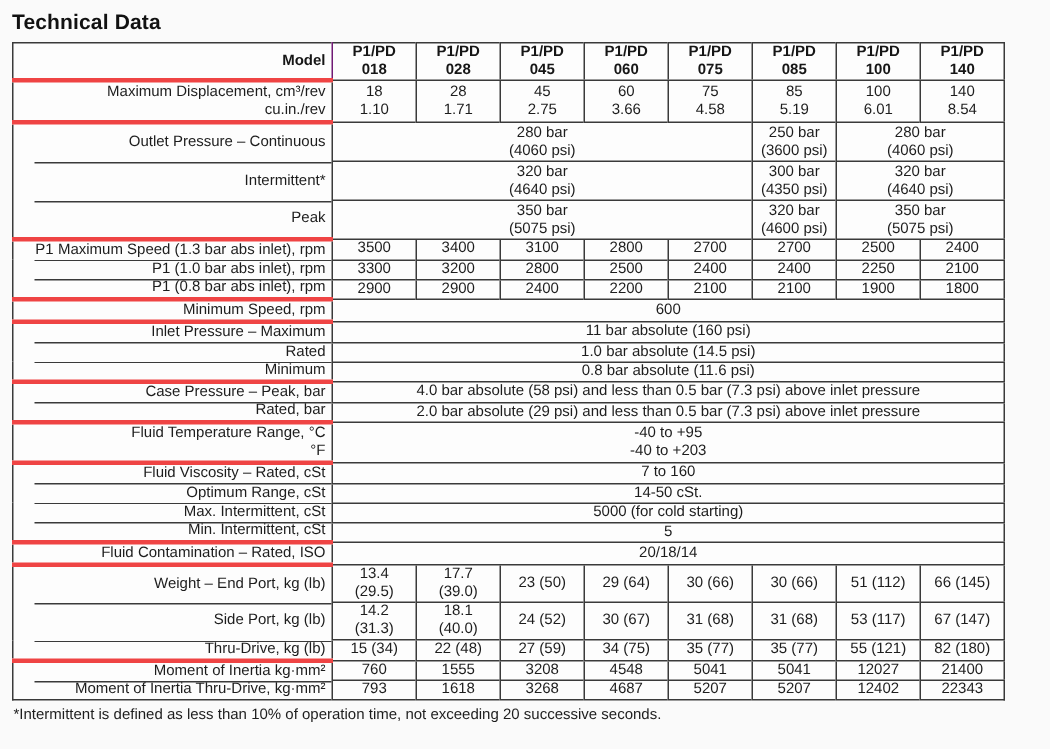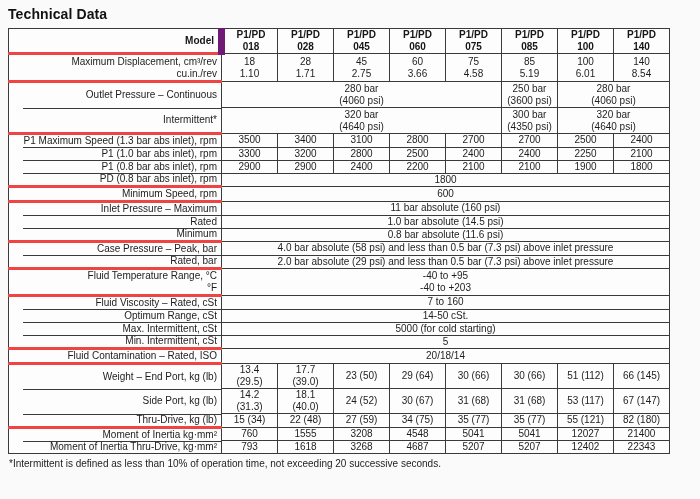--- a/index.html
+++ b/index.html
@@ -47,21 +47,21 @@
     border-top: 1px solid #3a3a3a;
   }
   tbody tr.group-start th.label { border-top: 3px solid #ef4444; text-align: right; }
   tbody tr.in-group th.label {
     border-top: none;
     background-image: linear-gradient(#3a3a3a, #3a3a3a);
     background-size: calc(100% - 14px) 1px;
     background-position: top right;
     background-repeat: no-repeat;
   }
-  thead th.label { border-right: 7px solid #701a75; }
+  thead th.label { border-right: 1px solid #701a75; }
 
   .footnote { font-size: 10px; color: #1d1d1d; margin-top: 4px; padding-left: 1px; }
 </style>
 </head>
 <body>
 
 <div class="page">
   <div class="title">Technical Data</div>
 
   <table class="tech">
@@ -155,20 +155,37 @@
           </td>
           <td colspan="1">
             <div>300 bar</div>
             <div>(4350 psi)</div>
           </td>
           <td colspan="2">
             <div>320 bar</div>
             <div>(4640 psi)</div>
           </td>
         </tr>
+        <tr class="in-group tall">
+          <th class="label">
+            <div>Peak</div>
+          </th>
+          <td colspan="5">
+            <div>350 bar</div>
+            <div>(5075 psi)</div>
+          </td>
+          <td colspan="1">
+            <div>320 bar</div>
+            <div>(4600 psi)</div>
+          </td>
+          <td colspan="2">
+            <div>350 bar</div>
+            <div>(5075 psi)</div>
+          </td>
+        </tr>
         <tr class="group-start">
           <th class="label">
             <div>P1 Maximum Speed (1.3 bar abs inlet), rpm</div>
           </th>
           <td colspan="1">
             <div>3500</div>
           </td>
           <td colspan="1">
             <div>3400</div>
           </td>
@@ -239,28 +256,20 @@
           <td colspan="1">
             <div>2100</div>
           </td>
           <td colspan="1">
             <div>2100</div>
           </td>
           <td colspan="1">
             <div>1900</div>
           </td>
           <td colspan="1">
-            <div>1800</div>
-          </td>
-        </tr>
-        <tr class="in-group">
-          <th class="label">
-            <div>PD (0.8 bar abs inlet), rpm</div>
-          </th>
-          <td colspan="8">
             <div>1800</div>
           </td>
         </tr>
         <tr class="group-start">
           <th class="label">
             <div>Minimum Speed, rpm</div>
           </th>
           <td colspan="8">
             <div>600</div>
           </td>

